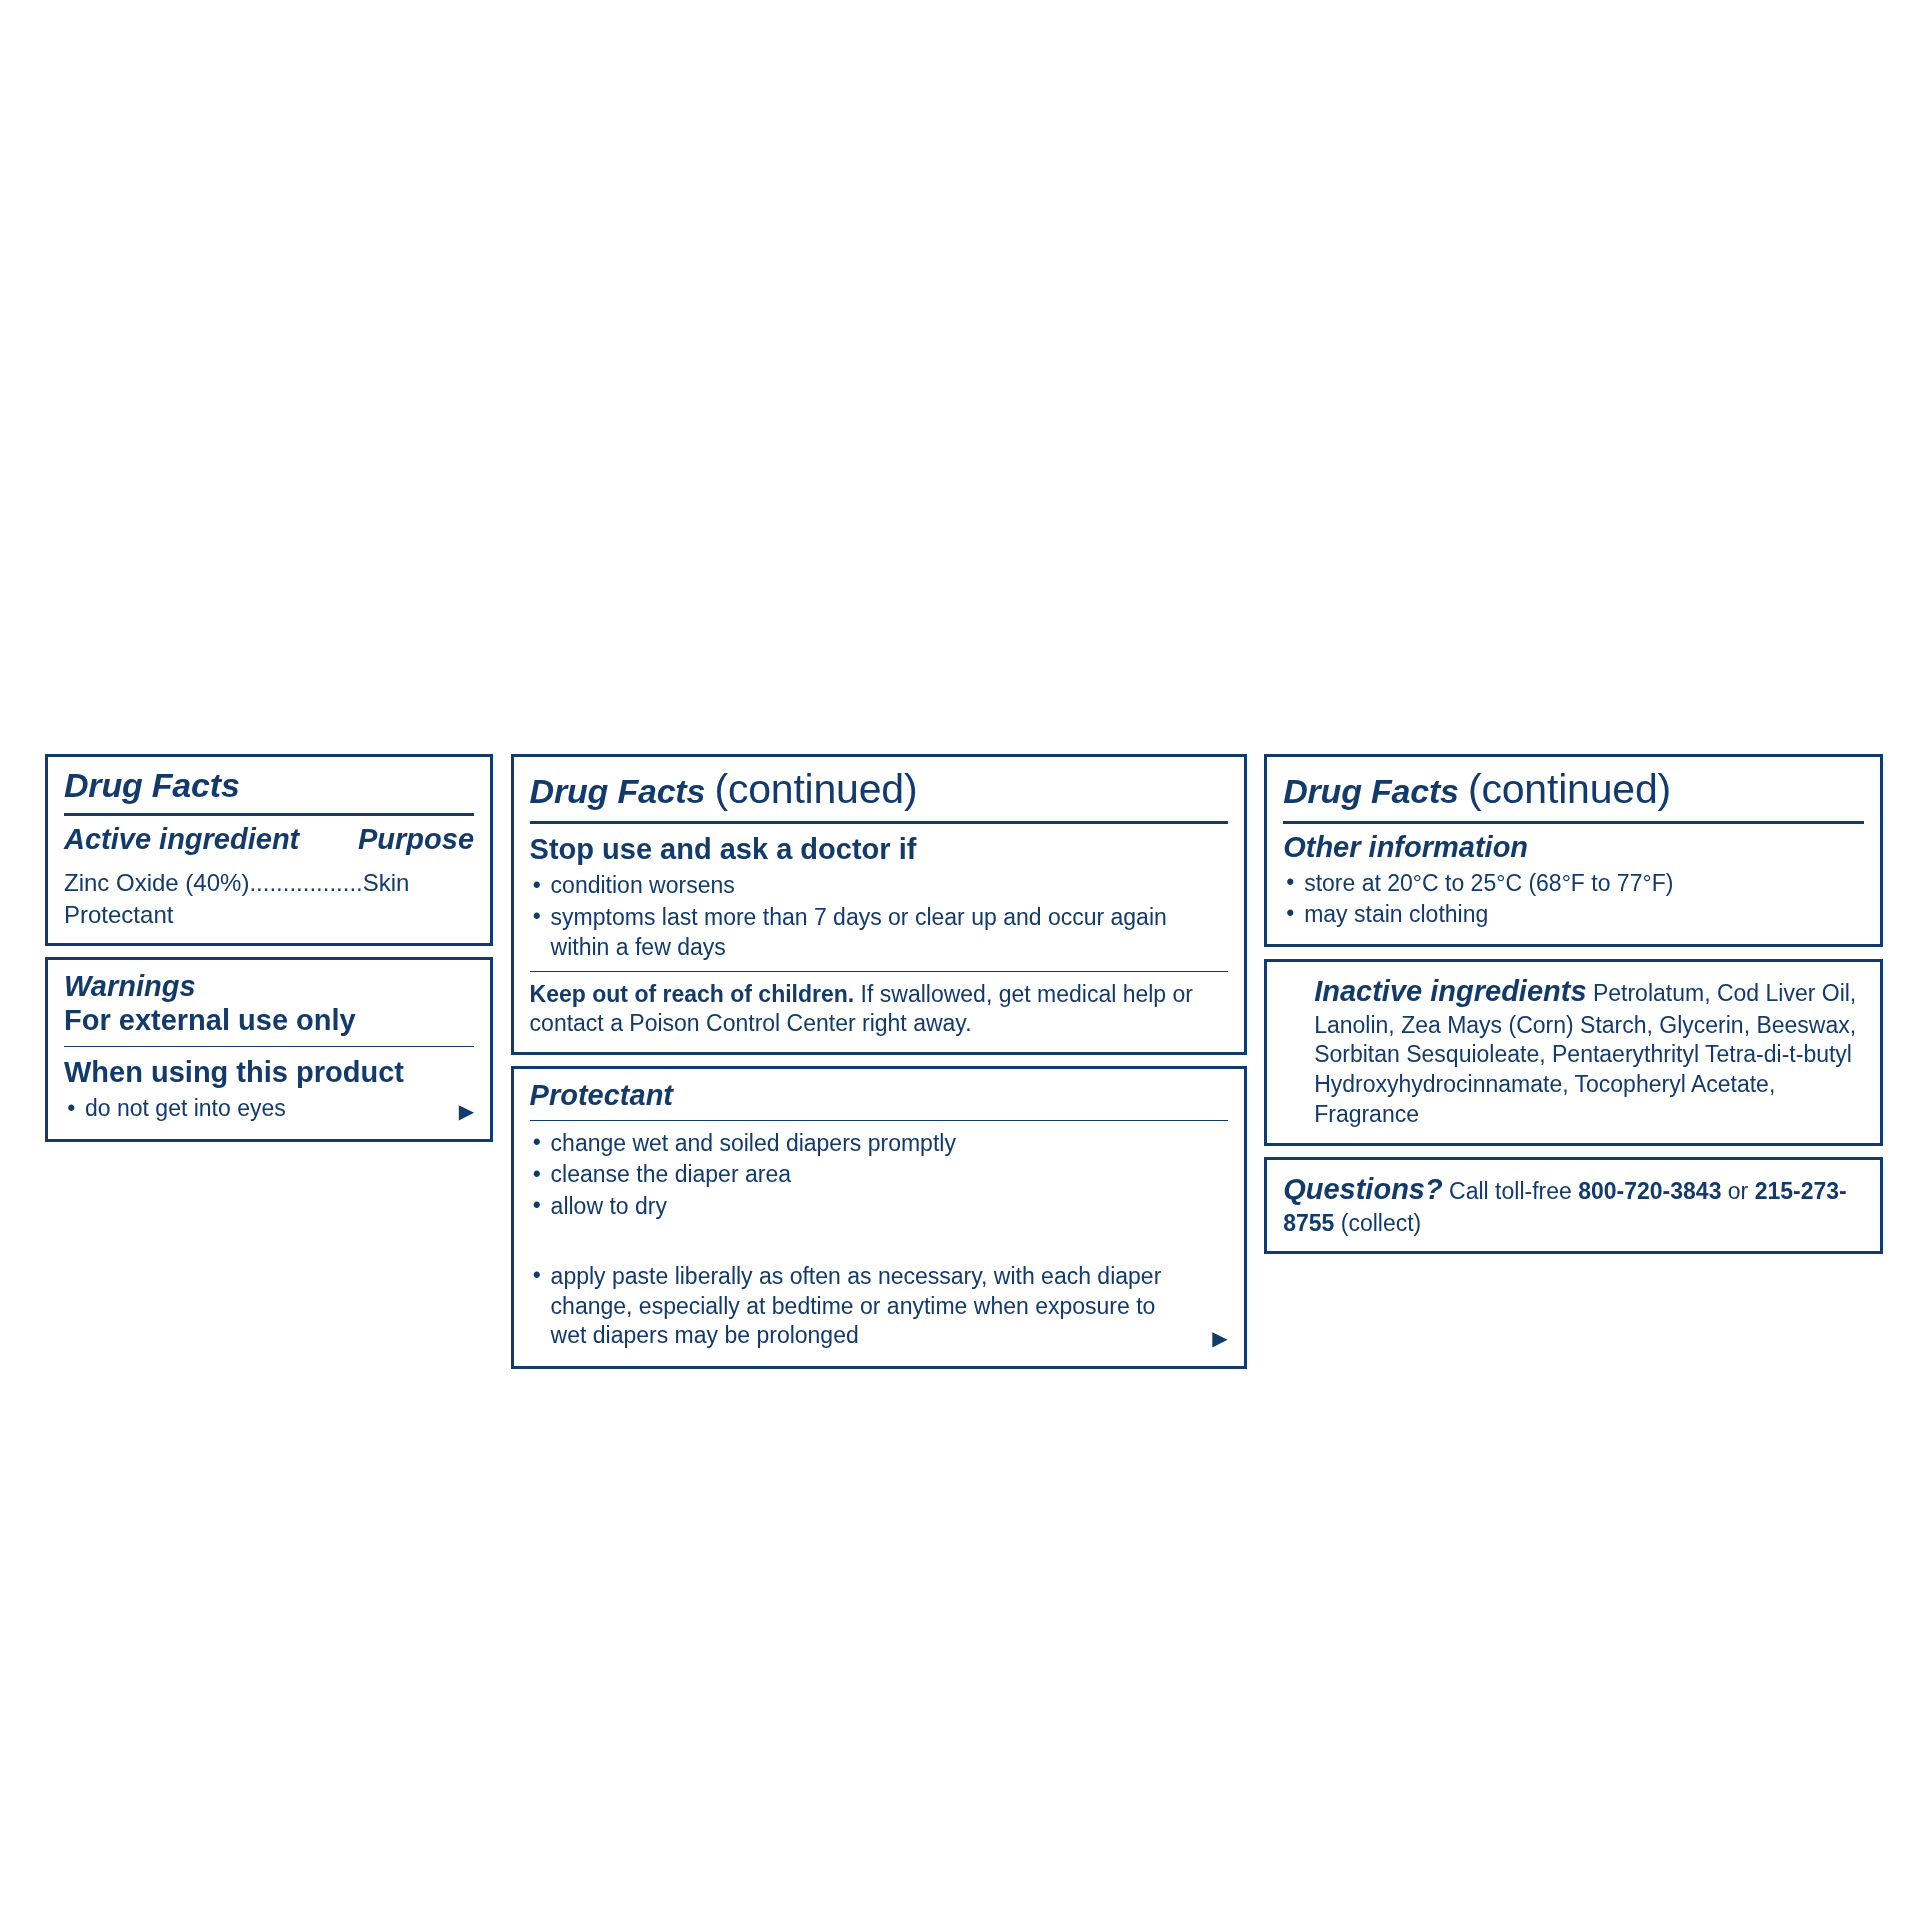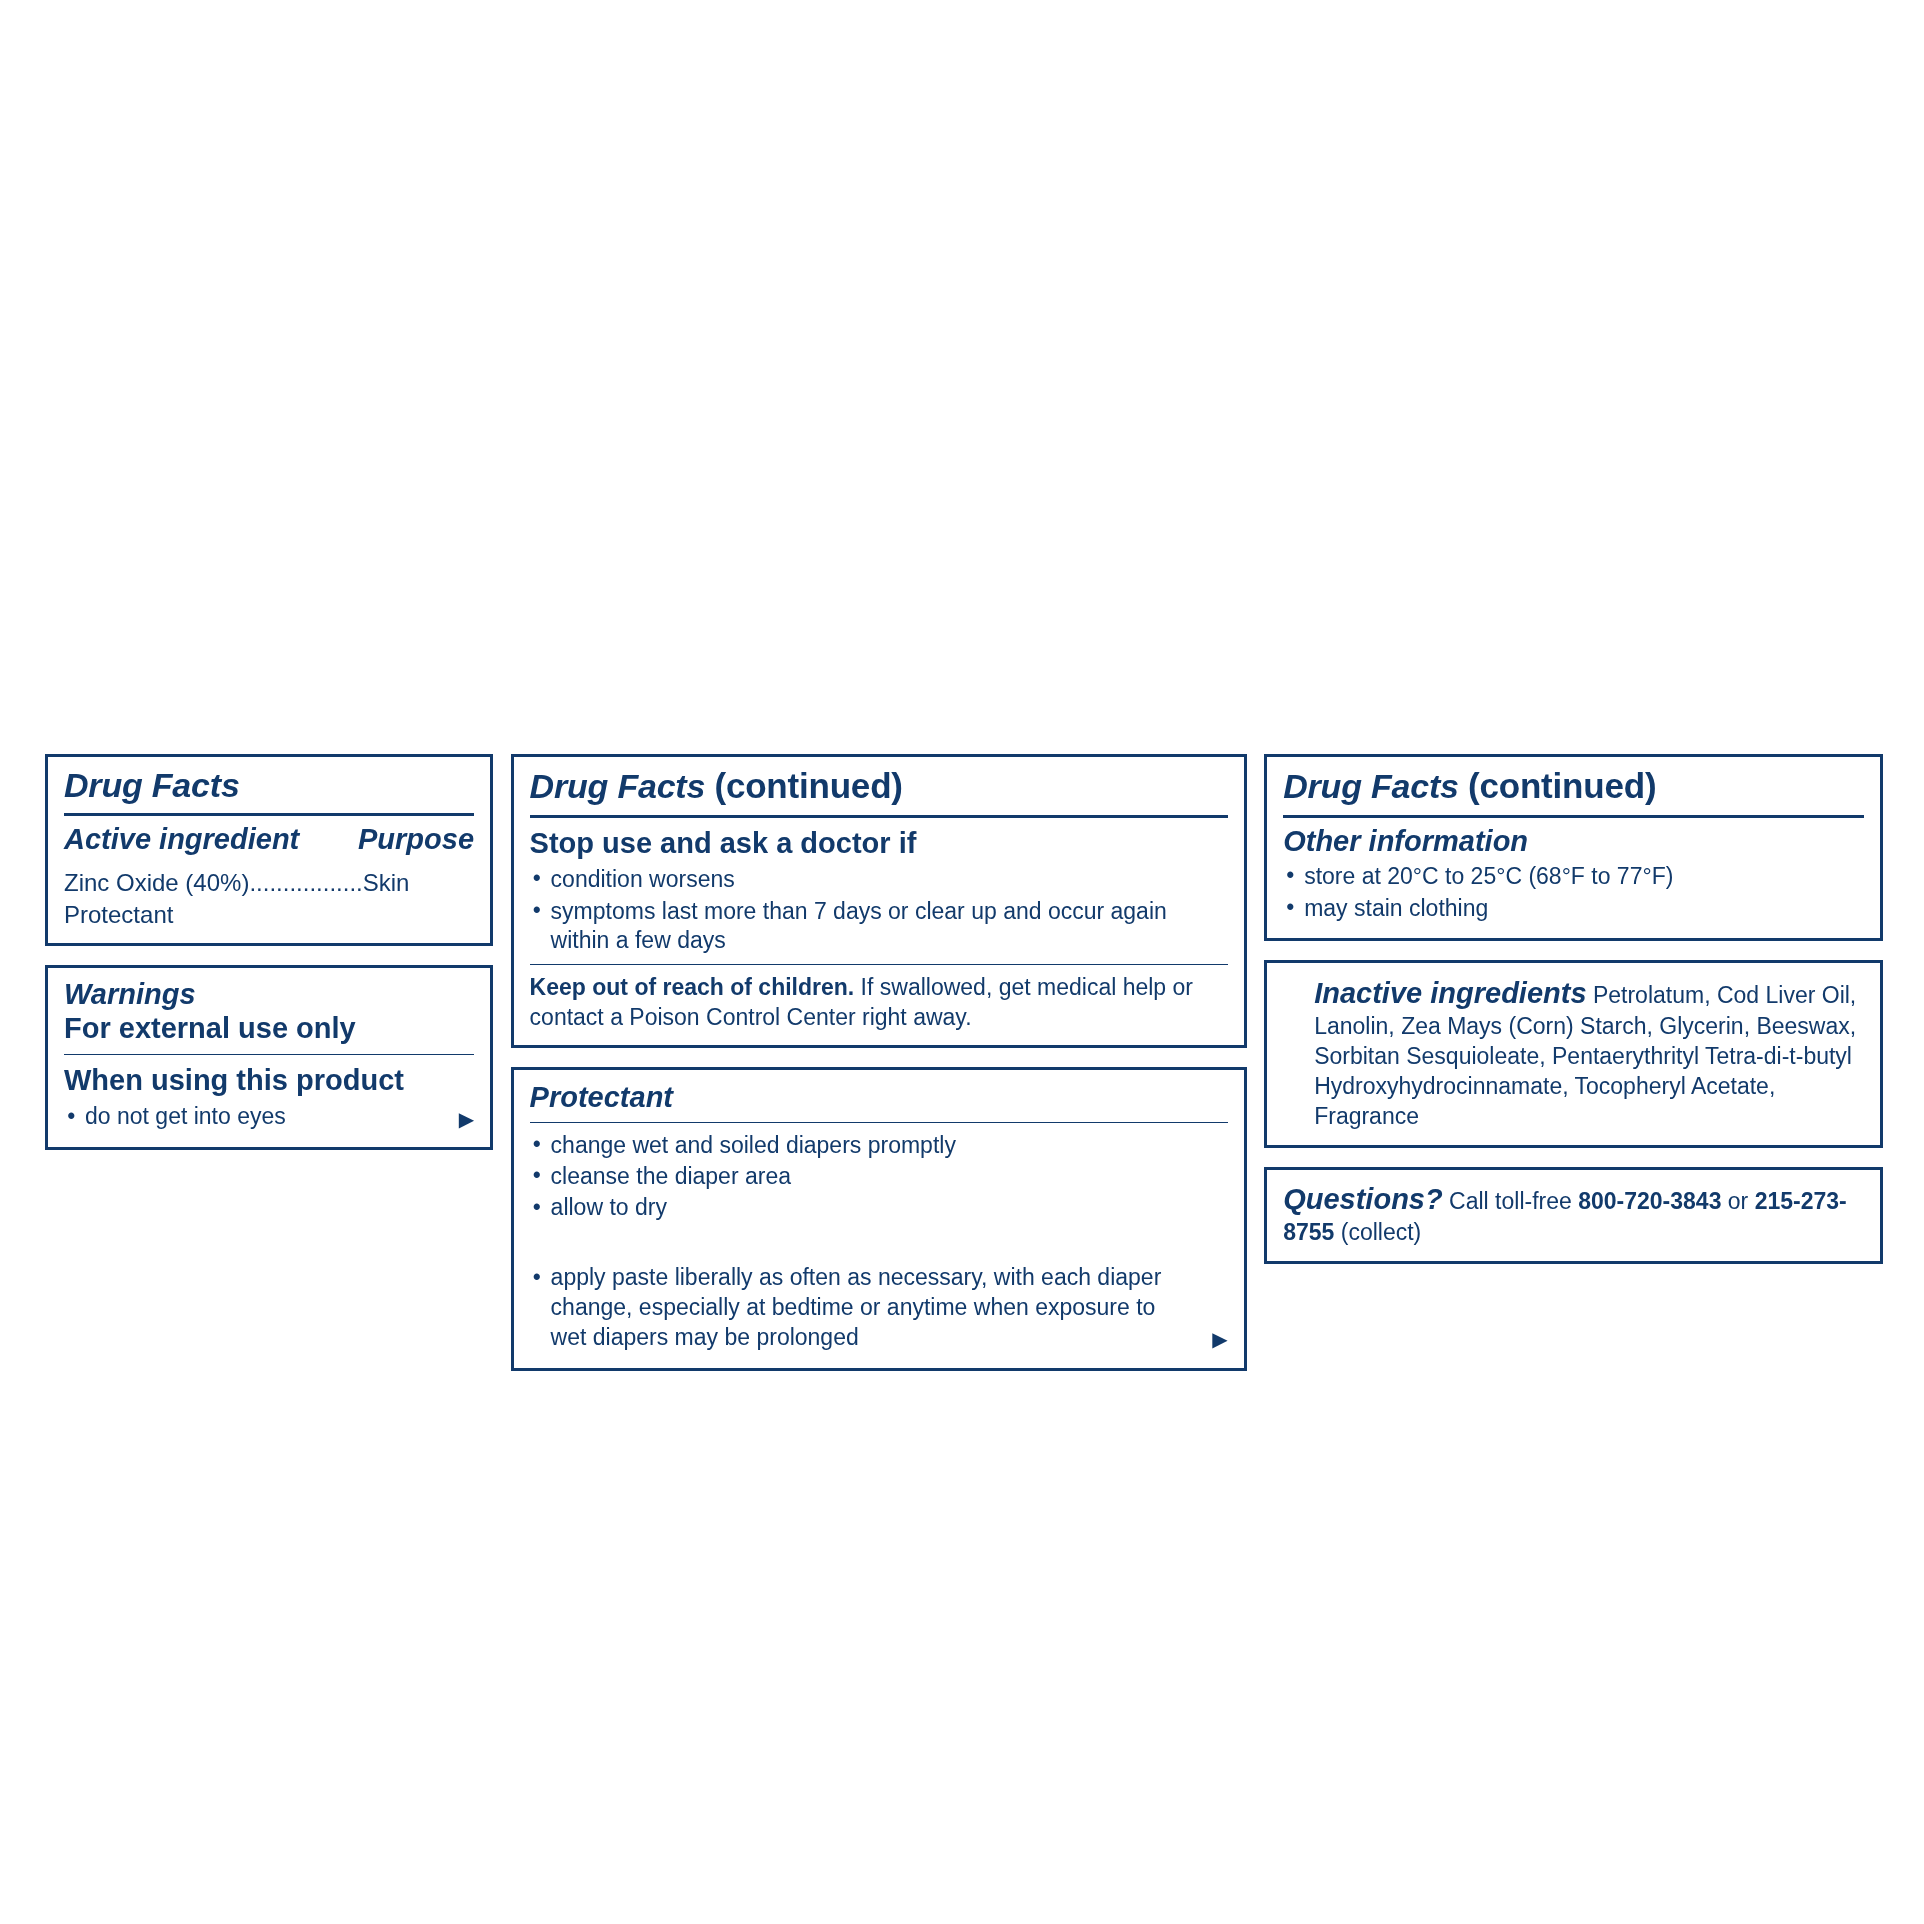--- a/index.html
+++ b/index.html
@@ -22,21 +22,21 @@
     top: 754px;
     width: 1838px;
     display: flex;
     gap: 17.6px;
     align-items: flex-start;
   }
 
   .col {
     display: flex;
     flex-direction: column;
-    gap: 8px;
+    gap: 0;
   }
   .col-1 { width: 459px; }
   .col-2 { width: 754px; }
   .col-3 { width: 634px; }
 
   .panel {
     border: 3.2px solid #123a6b;
     box-sizing: border-box;
     padding: 11.2px 16px 13px 16px;
     background: #fff;
@@ -46,22 +46,22 @@
   .df-title {
     font-style: italic;
     font-weight: bold;
     font-size: 34px;
     letter-spacing: -0.2px;
     line-height: 1.05;
     padding-bottom: 6.4px;
   }
   .df-title .cont {
     font-style: normal;
-    font-weight: bold;
-    font-size: 35px;
+    font-weight: normal;
+    font-size: 41px;
   }
 
   .rule-thick {
     border-bottom: 3.2px solid #123a6b;
     margin: 3.2px 0 8px 0;
   }
   .rule-thin {
     border-bottom: 1.6px solid #123a6b;
     margin: 8px 0 8px 0;
   }

